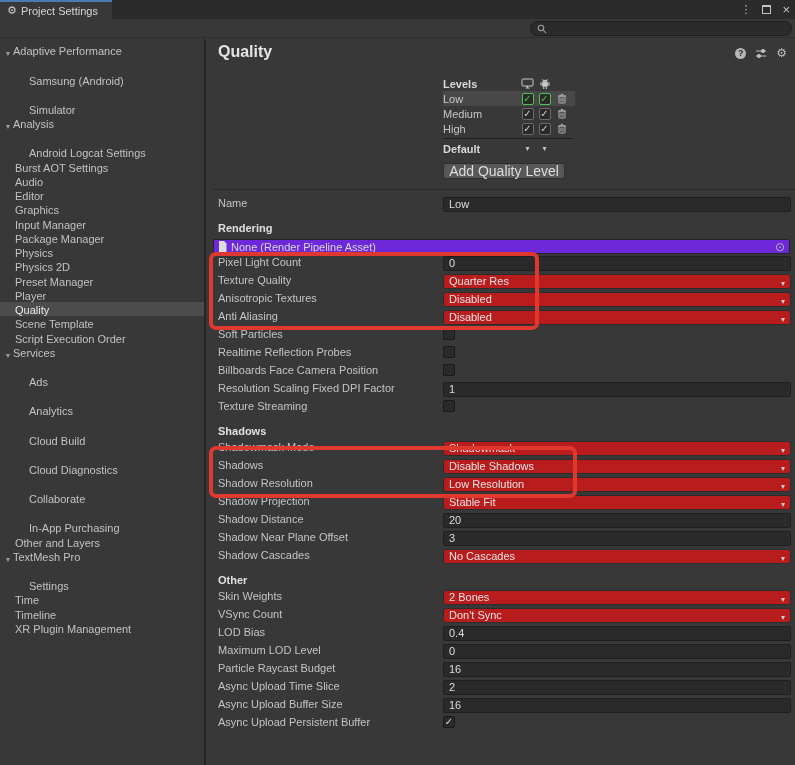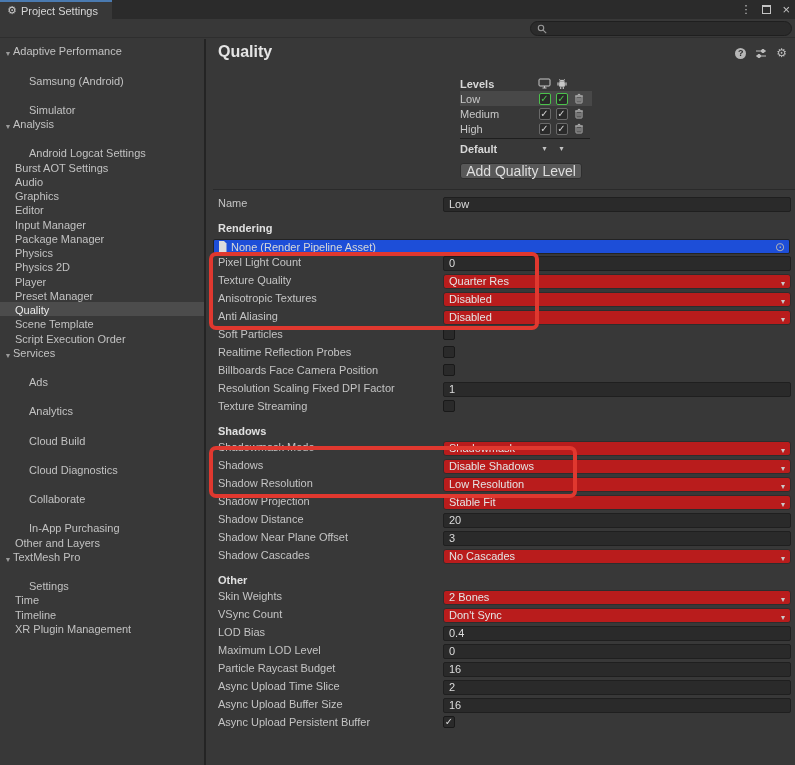--- a/index.html
+++ b/index.html
@@ -41,21 +41,21 @@
   .side-item.selected { background:#4c4c4c; color:#e9e9e9; }
   .side-item .exp { width:10px; margin-left:3px; font-size:7px; color:#9a9a9a; text-align:center; flex:0 0 auto; }
   .side-item.lvl0 { padding-left:15px; }
   .side-item.lvl1 { padding-left:29px;margin-top:15px; }
   
   .main-title { position:absolute; left:12px; top:4px; font-size:16px; font-weight:bold; color:#e4e4e4; }
   .header-icons { position:absolute; right:8px; top:8px; display:flex; gap:9px; align-items:center; }
   .help-circ { width:11px; height:11px; border-radius:50%; background:#b6b6b6; color:#2c2c2c; font-size:9px; font-weight:bold; text-align:center; line-height:11px; }
   .gear-sm { font-size:12px; color:#bdbdbd; line-height:1; }
   
-  .levels { position:absolute; left:254px; top:37px; width:132px; }
+  .levels { position:absolute; left:237px; top:37px; width:132px; }
   .lv-head, .lv-row, .lv-default { display:flex; align-items:center; height:15px; }
   .lv-name { width:76px; white-space:nowrap; }
   .lv-head .lv-name, .lv-default .lv-name { font-weight:bold; color:#d8d8d8; }
   .lv-col { width:17px; display:flex; justify-content:center; align-items:center; }
   .lv-row.sel { background:#484848; }
   .cbx { width:12px; height:12px; background:#2a2a2a; border:1px solid #6a6a6a; border-radius:2px; font-size:10px; line-height:10px; text-align:center; color:#cfcfcf; }
   .cbx.green { border-color:#4cc24c; color:#4cc24c; }
   .lv-div { height:1px; background:#1e1e1e; margin:2px 0; width:130px; }
   .lv-default .caret { font-size:8px; color:#c2c2c2; }
   .add-btn {
@@ -65,21 +65,21 @@
   
   .settings { position:absolute; left:0; right:0; top:150px; }
   .sep { height:1px; background:#2a2a2a; margin-left:7px; }
   .row { height:16px; margin:2px 4px 0 7px; display:flex; align-items:flex-start; }
   .row .flabel { width:230px; padding-left:5px; white-space:nowrap; overflow:hidden; color:#c4c4c4; flex:0 0 auto; }
   .val-input { flex:1; background:#2a2a2a; border:1px solid #1f1f1f; border-radius:2px; height:15px; line-height:13px; padding:0 5px; color:#dcdcdc; }
   .val-dd { flex:1; background:#b91c1c; border:1px solid #2d2d2d; border-radius:3px; height:15px; line-height:13px; padding:0 5px; color:#e4e4e4; position:relative; }
   .val-dd .caret { position:absolute; right:5px; top:2px; font-size:8px; color:#cacaca; }
   .val-cb { width:12px; height:12px; background:#2a2a2a; border:1px solid #191919; border-radius:2px; font-size:10px; line-height:10px; text-align:center; color:#d8d8d8; flex:0 0 auto; }
   .row-header { height:14px; margin:9px 4px 0 7px; padding-left:5px; font-weight:bold; color:#e0e0e0; }
-  .row-object { height:15px; margin:3px 5px 1px 7px; background:#1d4ed8; border:1px solid #232323; border-radius:2px; display:flex; align-items:center; gap:4px; padding:0 4px; position:relative; color:#d8d8d8; }
+  .row-object { height:15px; margin:3px 5px 1px 7px; background:#6d28d9; border:1px solid #232323; border-radius:2px; display:flex; align-items:center; gap:4px; padding:0 4px; position:relative; color:#d8d8d8; }
   .row-object .target { position:absolute; right:4px; top:0; font-size:12px; line-height:15px; color:#b4b4b4; }
   
   .ann { position:absolute; border:4px solid #e0382f; border-radius:7px; pointer-events:none; }
   svg { display:block; }
 </style>
 </head>
 <body>
 
 <div class="tabstrip">
   <div class="tab">
@@ -123,42 +123,42 @@
       <div class="side-item lvl1">
         <span>Android Logcat Settings</span>
       </div>
       <div class="side-item lvl0">
         <span>Burst AOT Settings</span>
       </div>
       <div class="side-item lvl0">
         <span>Audio</span>
       </div>
       <div class="side-item lvl0">
+        <span>Editor</span>
+      </div>
+      <div class="side-item lvl0">
         <span>Graphics</span>
       </div>
       <div class="side-item lvl0">
-        <span>Editor</span>
-      </div>
-      <div class="side-item lvl0">
         <span>Input Manager</span>
       </div>
       <div class="side-item lvl0">
         <span>Package Manager</span>
       </div>
       <div class="side-item lvl0">
         <span>Physics</span>
       </div>
       <div class="side-item lvl0">
         <span>Physics 2D</span>
       </div>
       <div class="side-item lvl0">
+        <span>Preset Manager</span>
+      </div>
+      <div class="side-item lvl0">
         <span>Player</span>
-      </div>
-      <div class="side-item lvl0">
-        <span>Preset Manager</span>
       </div>
       <div class="side-item lvl0 selected">
         <span>Quality</span>
       </div>
       <div class="side-item lvl0">
         <span>Scene Template</span>
       </div>
       <div class="side-item lvl0">
         <span>Script Execution Order</span>
       </div>

